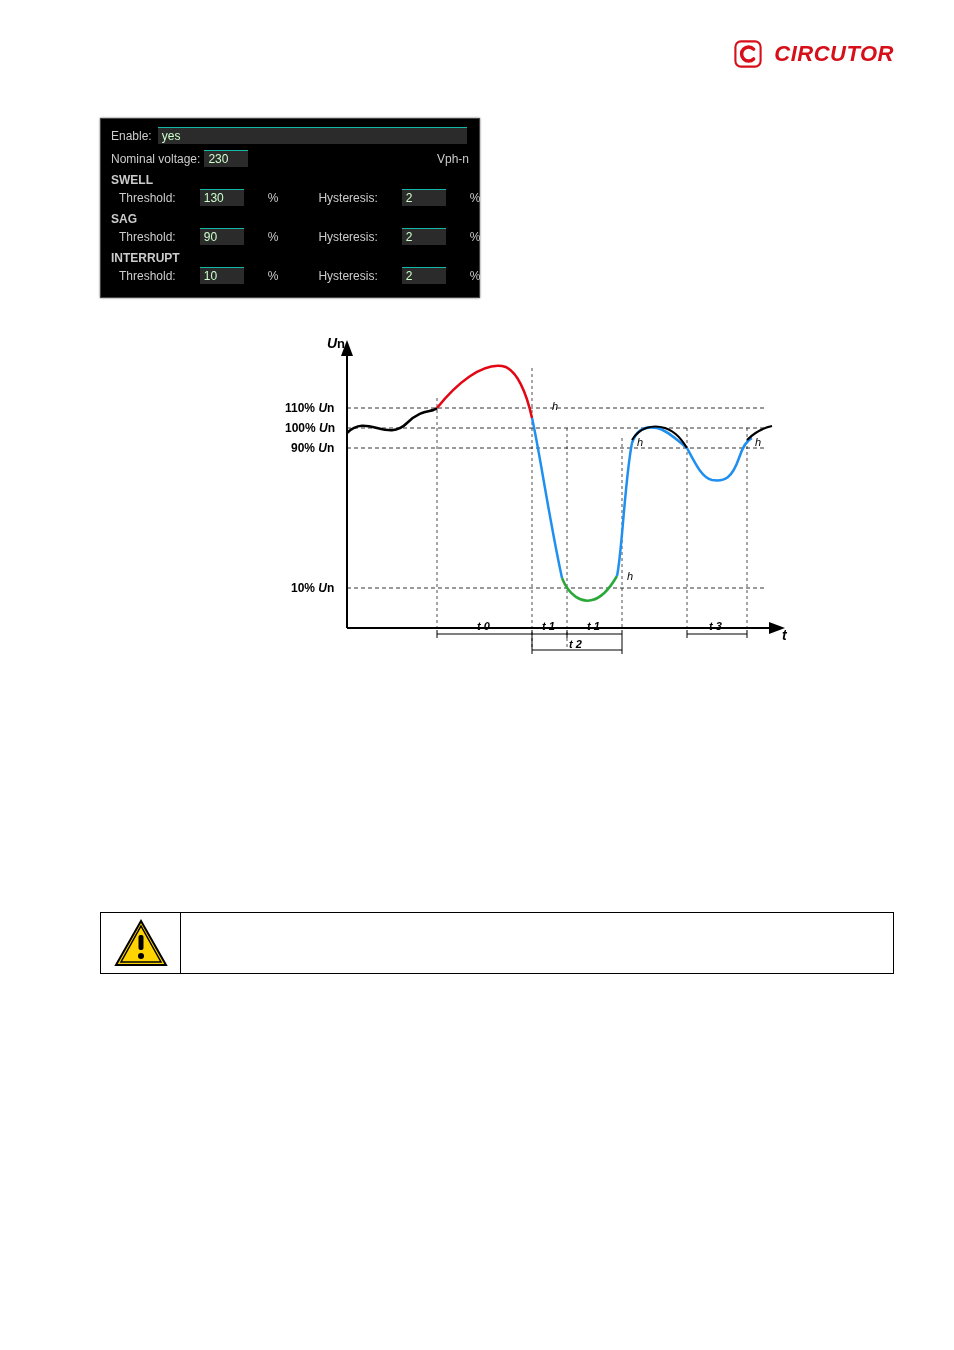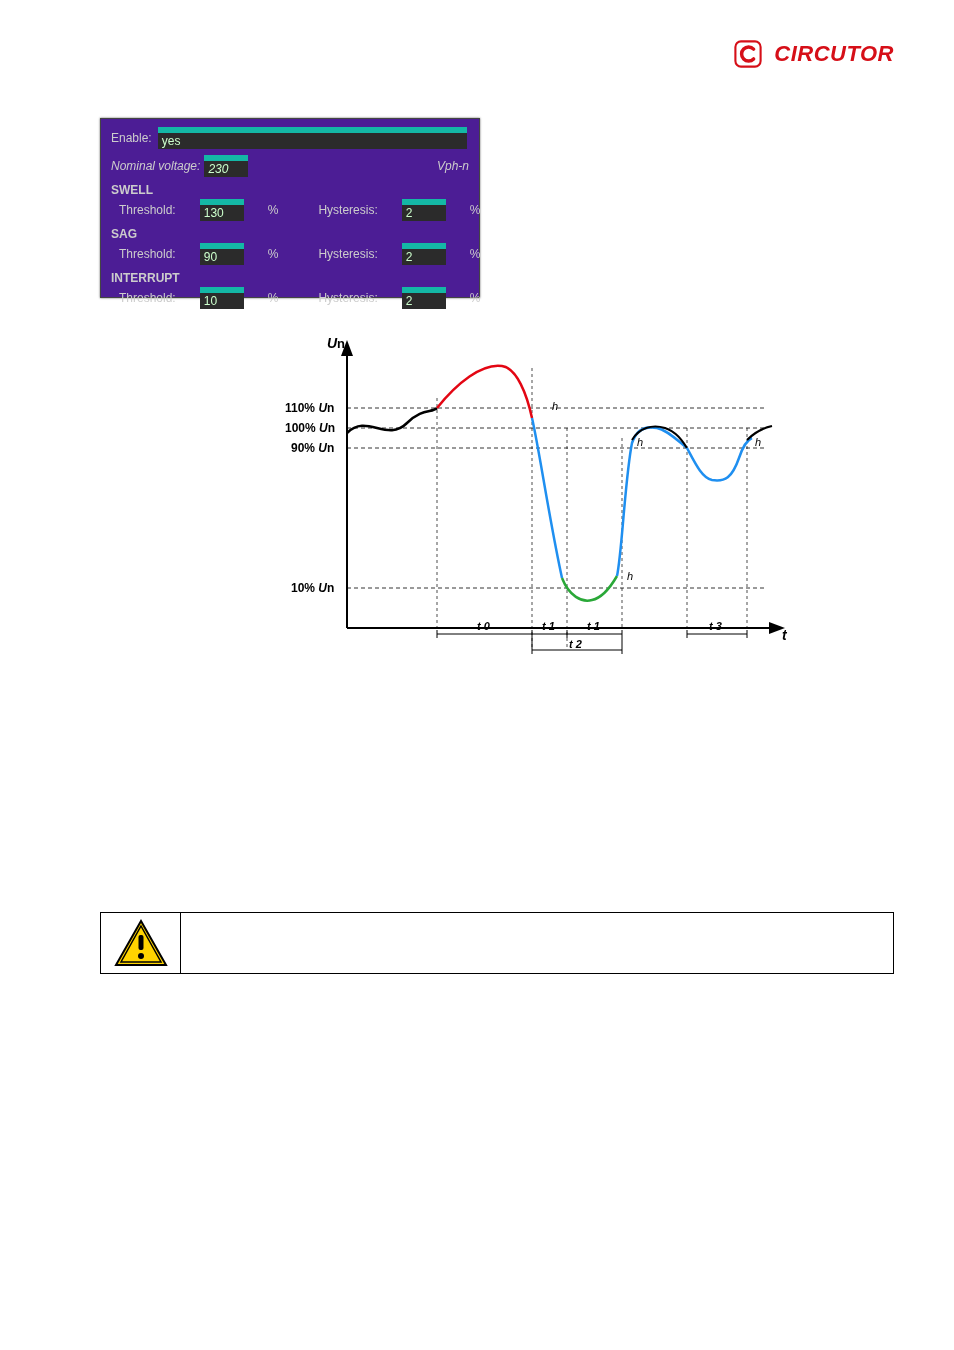--- a/index.html
+++ b/index.html
@@ -2,25 +2,25 @@
 <html><head>
 <meta charset="utf-8">
 <style>
   * { box-sizing: border-box; margin: 0; padding: 0; }
   body { font-family: Arial, Helvetica, sans-serif; font-size: 13px; color: #000; background: #fff; width: 954px; margin: 0 auto; padding: 40px 60px 60px 100px; position: relative; }
   .header-bar { display: flex; justify-content: flex-end; margin-bottom: 20px; }
   .logo { display: flex; align-items: center; gap: 12px; }
   .logo-icon { width: 28px; height: 28px; }
   .logo-text { font-family: Arial, sans-serif; font-weight: 900; font-size: 22px; letter-spacing: 0.5px; font-style: italic; color: #d60f18; }
   .top-row { display: flex; gap: 30px; margin-bottom: 30px; margin-top: 50px; }
-  .device-panel { width: 380px; height: 180px; background: #4c1d95; border: 1px solid #444; padding: 8px 10px; color: #ddd; font-size: 12px; box-shadow: 0 0 2px rgba(0,0,0,.6); }
+  .device-panel { width: 380px; height: 180px; background: #000000; border: 1px solid #444; padding: 8px 10px; color: #ddd; font-size: 12px; box-shadow: 0 0 2px rgba(0,0,0,.6); }
   .device-panel .row { display: flex; align-items: center; margin-bottom: 4px; }
   .device-panel .label { color: #ccc; margin-right: 4px; }
   .device-panel .section-label { color:#ccc; margin: 6px 0 2px 0; font-weight: bold; }
-  .device-panel .input-box { background: #2b2b2b; border-top: 6px solid #14b8a6; color: #cfc; padding: 1px 4px; min-width: 44px; display: inline-block; font-size: 12px; }
+  .device-panel .input-box { background: #2b2b2b; border-top: 1px solid #14b8a6; color: #cfc; padding: 1px 4px; min-width: 44px; display: inline-block; font-size: 12px; }
   .device-panel .input-box.long { flex: 1; margin: 0 2px; }
   .device-panel .input-box.mid { width: 44px; }
   .device-panel .unit { color: #ccc; margin-left: 4px; }
   .device-panel .row.nominal .right { margin-left: auto; color:#ccc; }
   .subrow { display:flex; align-items:center; gap:20px; padding-left:8px; margin-bottom:2px; }
   .bullet-list { list-style: none; }
   .bullet-list li { position: relative; padding-left: 22px; margin-bottom: 6px; }
   .bullet-list li::before { content: "•"; position: absolute; left: 6px; top: 0; }
   .graph-wrap { display:flex; justify-content:center; margin: 10px 0 10px 80px; }
   .graph-caption { text-align:center; font-size:12px; margin-bottom: 20px; }
@@ -44,21 +44,21 @@
     <span class="logo-text">CIRCUTOR</span>
   </div>
 </div>
 
 <div class="top-row">
   <div class="device-panel">
     <div class="row">
       <span class="label">Enable:</span>
       <span class="input-box long">yes</span>
     </div>
-    <div class="row nominal" style="margin-top:6px;font-style:italic;">
+    <div class="row nominal" style="margin-top:6px;">
       <span class="label">Nominal voltage:</span>
       <span class="input-box mid">230</span>
       <span class="right">Vph-n</span>
     </div>
     <div class="section-label">SWELL</div>
     <div class="subrow">
       <span class="label">Threshold:</span>
       <span class="input-box mid">130</span>
       <span class="unit">%</span>
       <span style="width:16px"></span>

